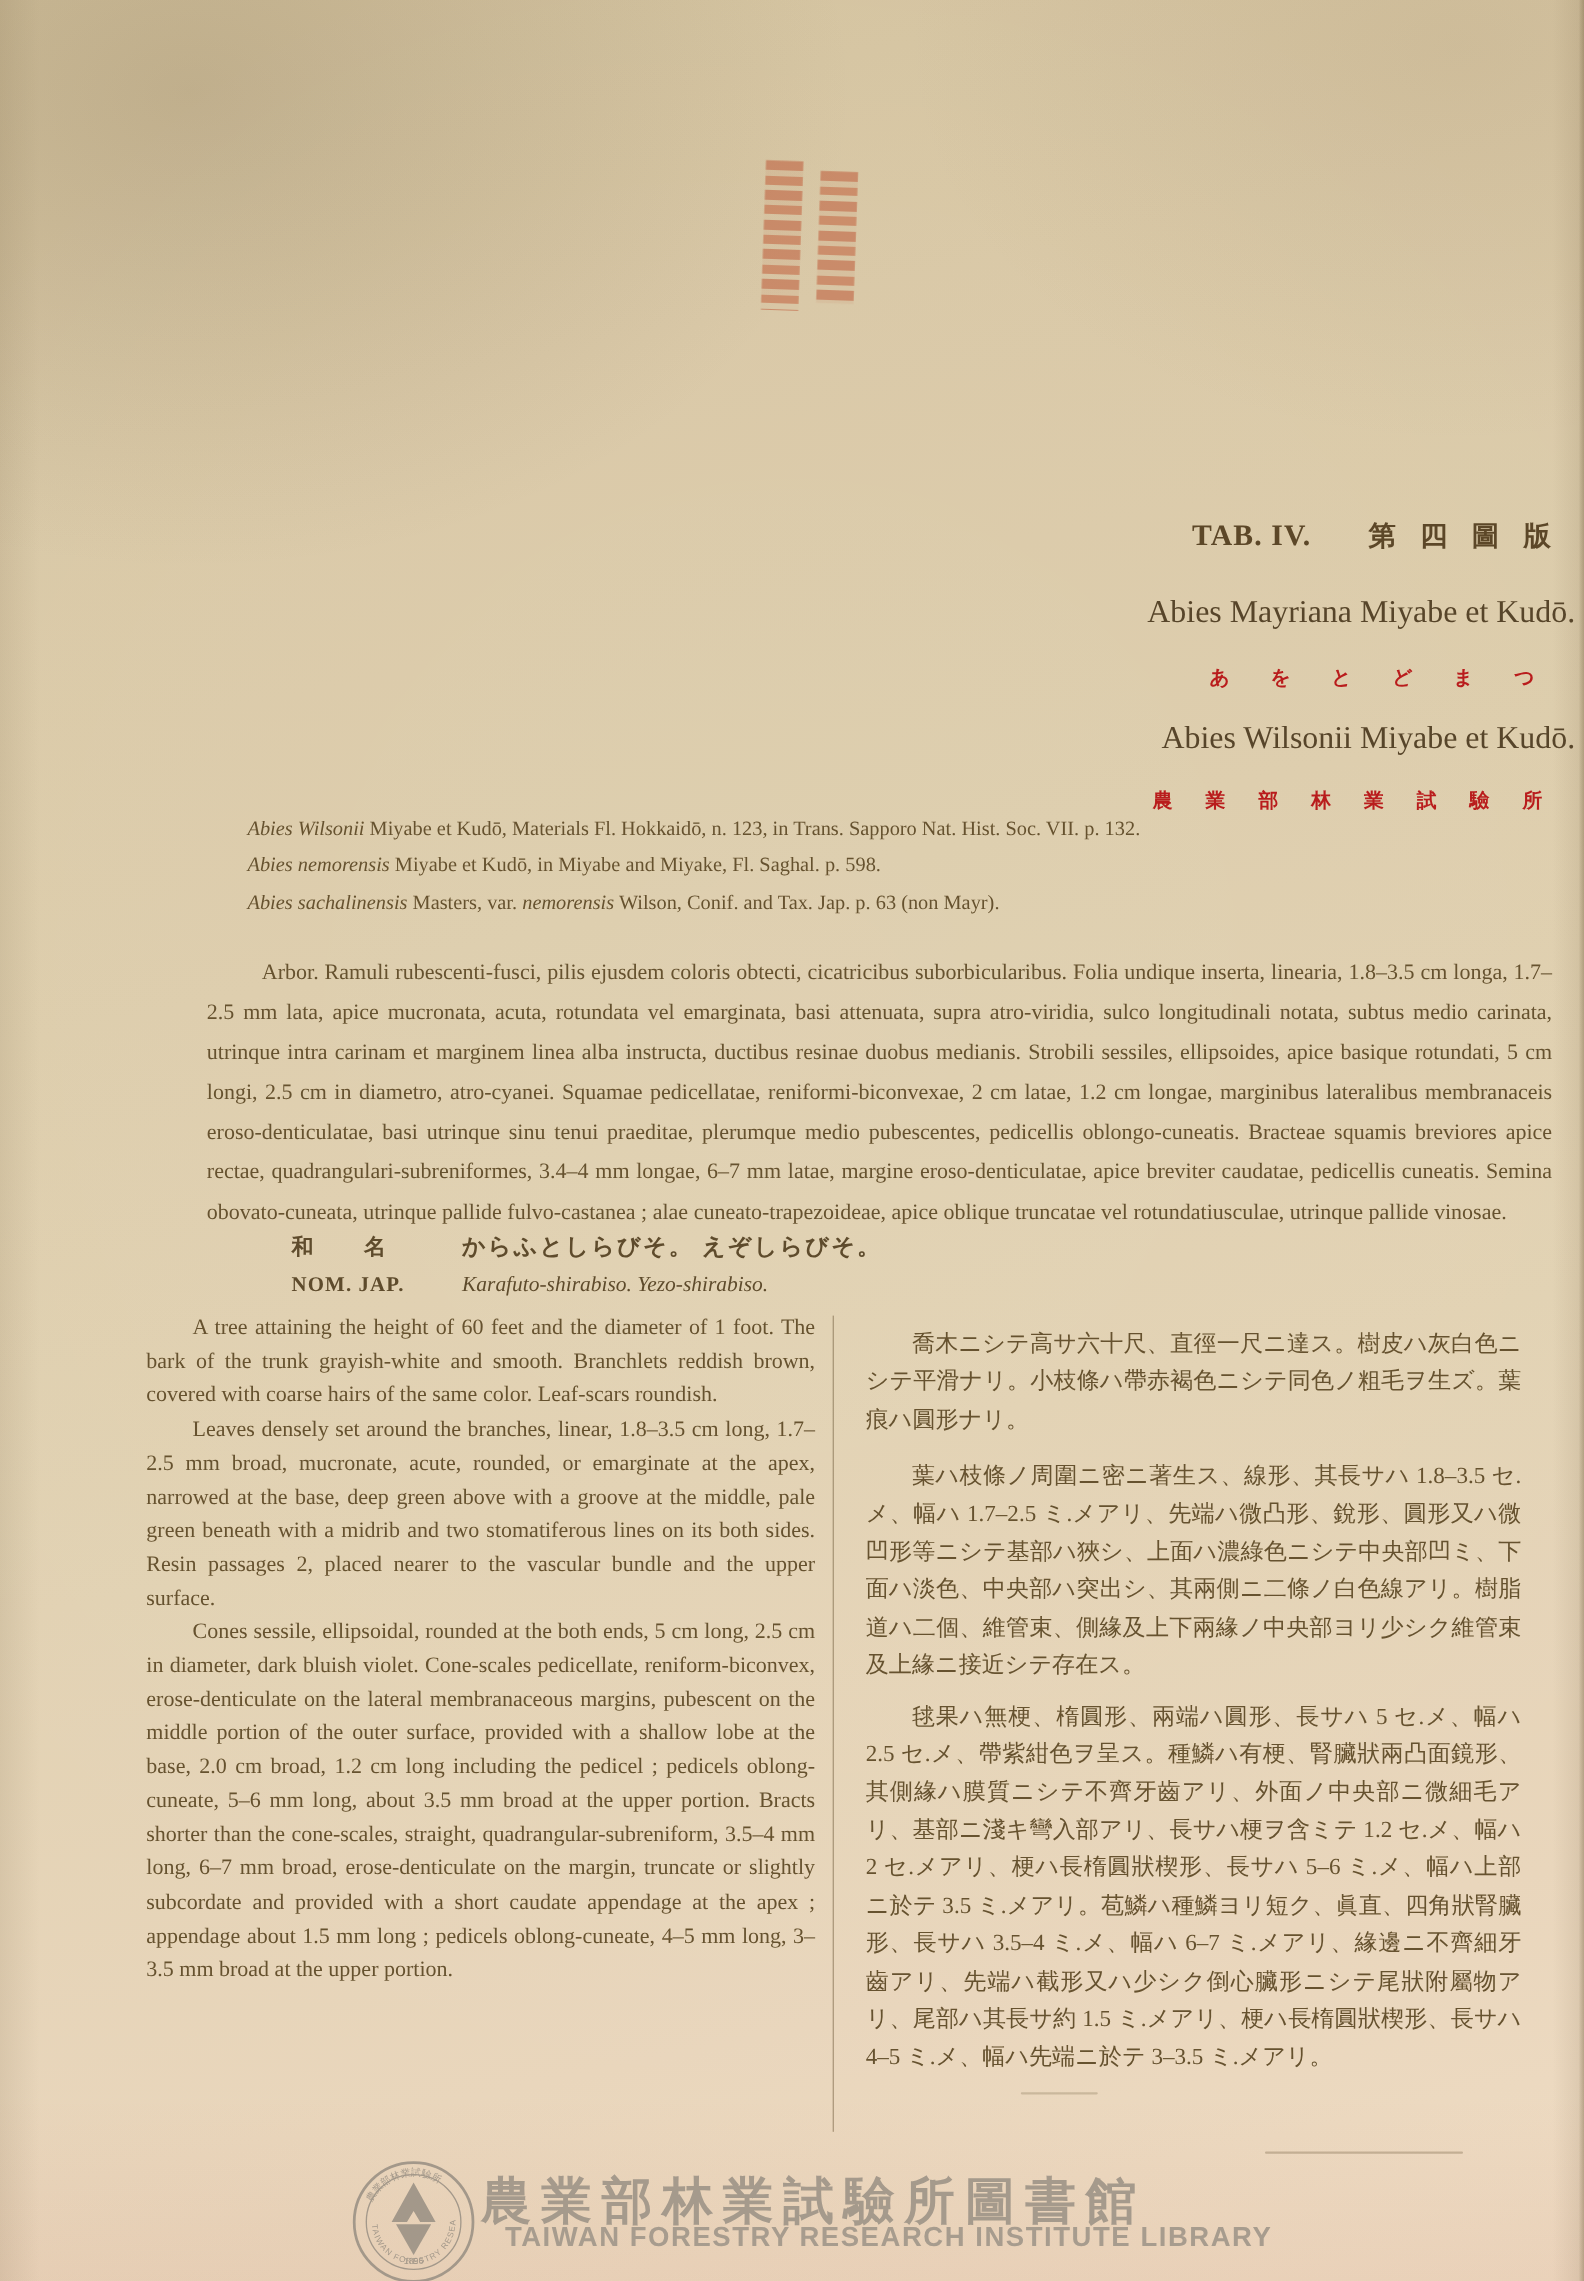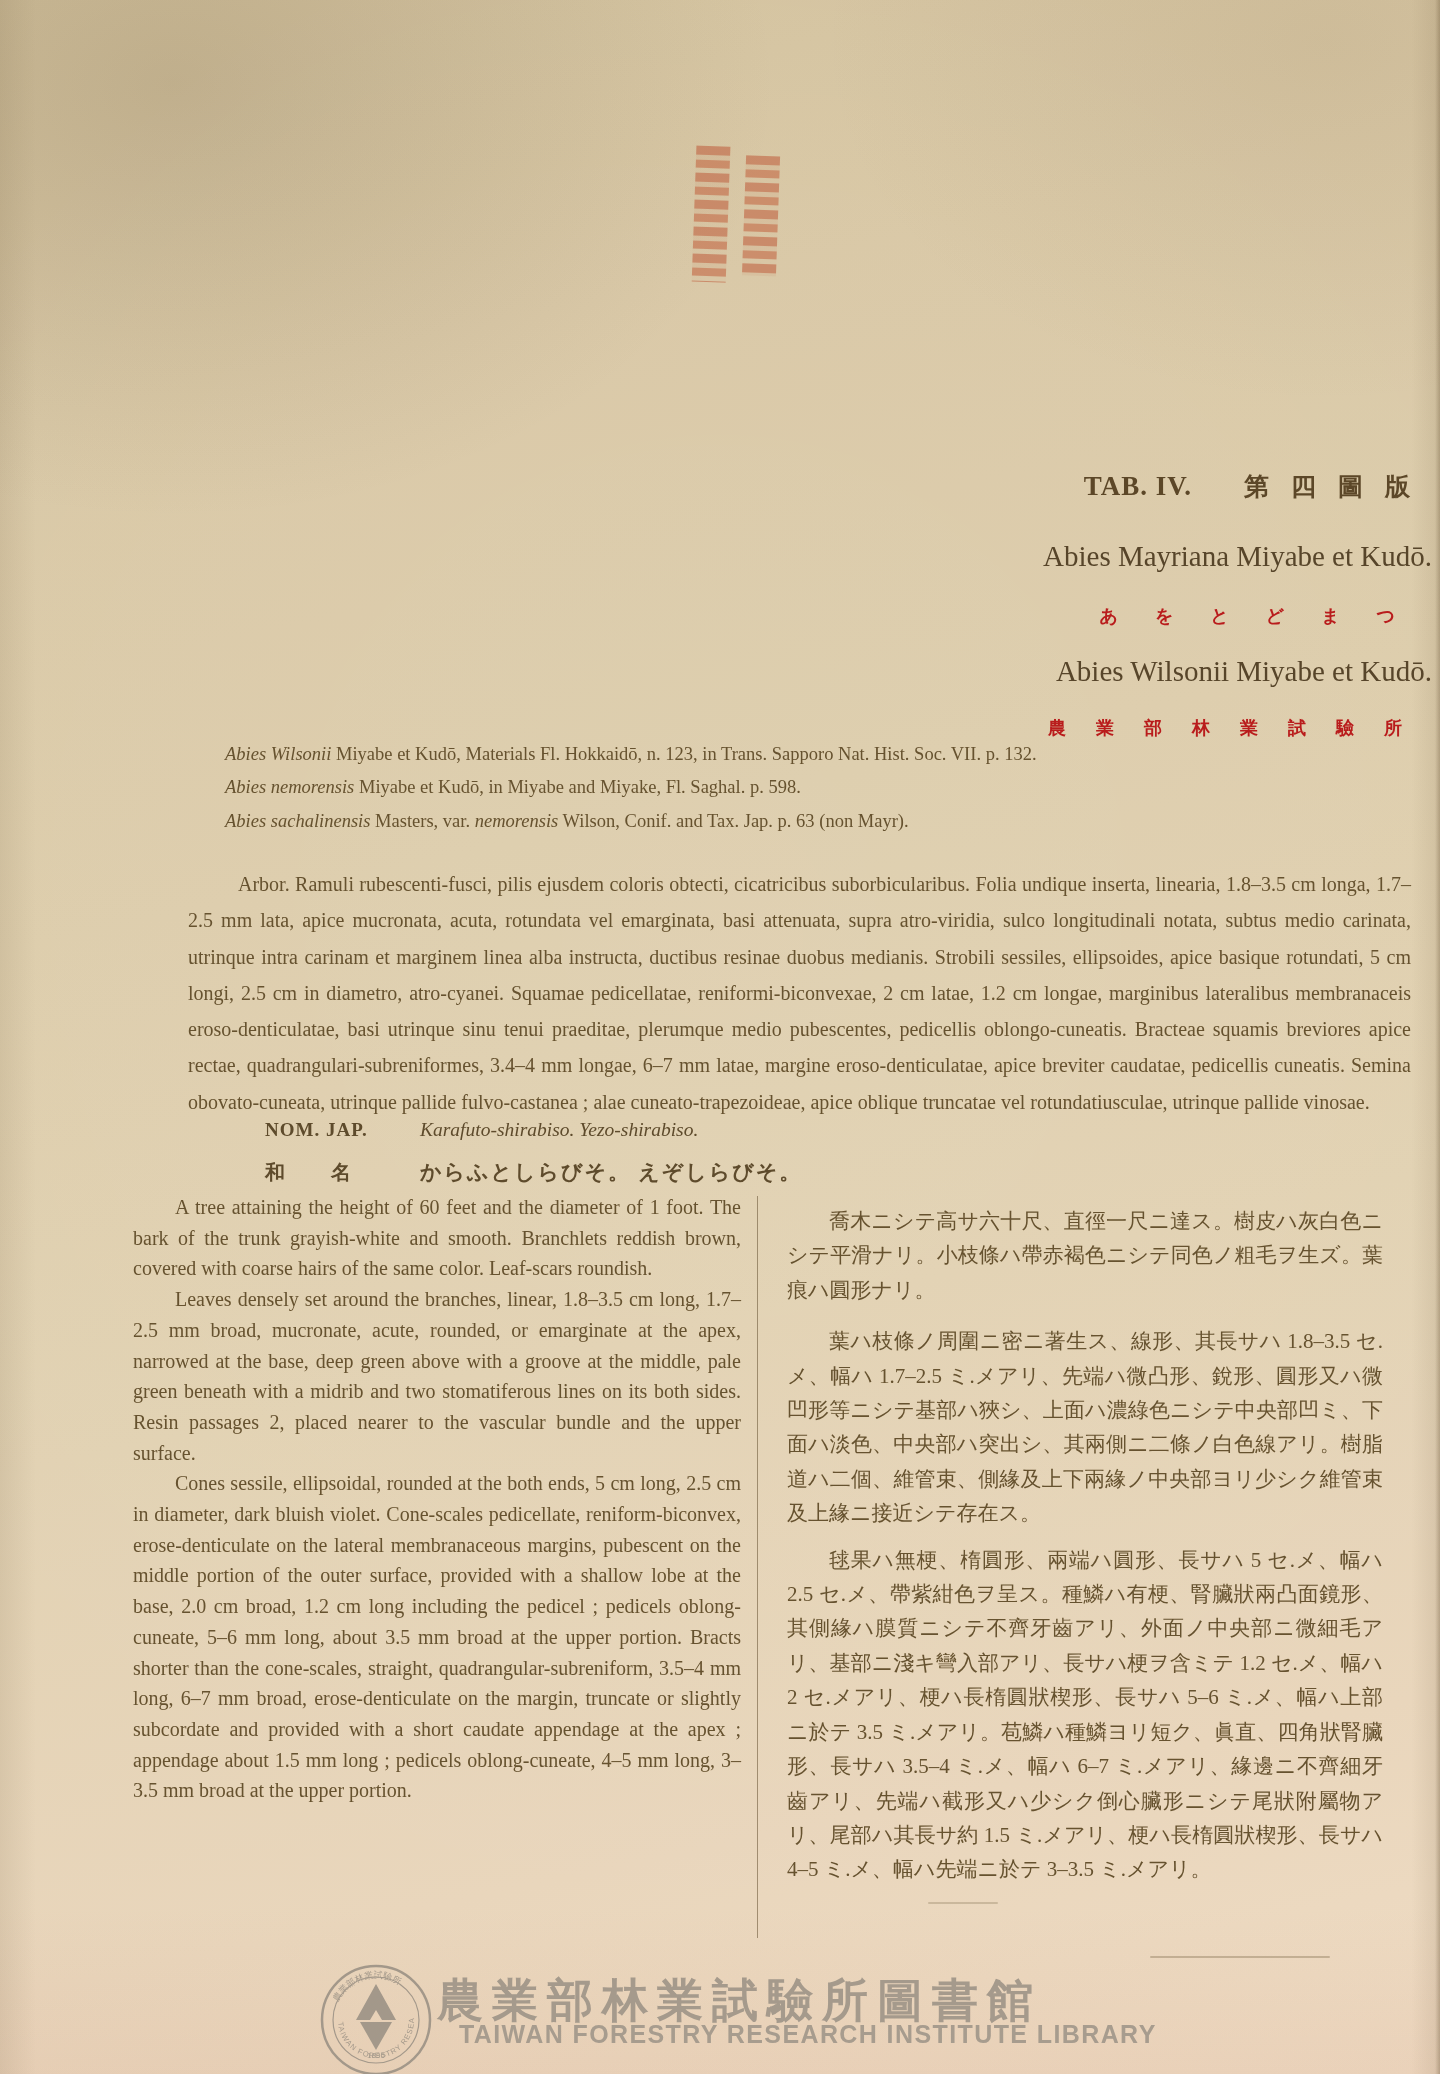--- a/index.html
+++ b/index.html
@@ -95,24 +95,24 @@
   <p><i>Abies nemorensis</i><span> Miyabe et Kudō, in Miyabe and Miyake, Fl. Saghal. p. 598.</span></p>
   <p><i>Abies sachalinensis</i><span> Masters, var. </span><i>nemorensis</i><span> Wilson, Conif. and Tax. Jap. p. 63 (non Mayr).</span></p>
 </div>
 
 <div class="latin-desc">
   <p>Arbor.  Ramuli rubescenti-fusci, pilis ejusdem coloris obtecti, cicatricibus suborbicularibus.  Folia undique inserta, linearia, 1.8–3.5 cm longa, 1.7–2.5 mm lata, apice mucronata, acuta, rotundata vel emarginata, basi attenuata, supra atro-viridia, sulco longitudinali notata, subtus medio carinata, utrinque intra carinam et marginem linea alba instructa, ductibus resinae duobus medianis.  Strobili sessiles, ellipsoides, apice basique rotundati, 5 cm longi, 2.5 cm in diametro, atro-cyanei.  Squamae pedicellatae, reniformi-biconvexae, 2 cm latae, 1.2 cm longae, marginibus lateralibus membranaceis eroso-denticulatae, basi utrinque sinu tenui praeditae, plerumque medio pubescentes, pedicellis oblongo-cuneatis.  Bracteae squamis breviores apice rectae, quadrangulari-subreniformes, 3.4–4 mm longae, 6–7 mm latae, margine eroso-denticulatae, apice breviter caudatae, pedicellis cuneatis.  Semina obovato-cuneata, utrinque pallide fulvo-castanea ; alae cuneato-trapezoideae, apice oblique truncatae vel rotundatiusculae, utrinque pallide vinosae.</p>
 </div>
 
 <div class="nom">
   <div class="row">
-    <span class="lbl">NOM. JAP.</span><i>Karafuto-shirabiso.  Yezo-shirabiso.</i>
+    <span class="lbl-cjk">和名</span><span class="kana-val">からふとしらびそ。 えぞしらびそ。</span>
   </div>
   <div class="row">
-    <span class="lbl-cjk">和名</span><span class="kana-val">からふとしらびそ。 えぞしらびそ。</span>
+    <span class="lbl">NOM. JAP.</span><i>Karafuto-shirabiso.  Yezo-shirabiso.</i>
   </div>
 </div>
 
 <div class="col-en">
     <p>A tree attaining the height of 60 feet and the diameter of 1 foot.  The bark of the trunk grayish-white and smooth.  Branchlets reddish brown, covered with coarse hairs of the same color.  Leaf-scars roundish.</p>
     <p>Leaves densely set around the branches, linear, 1.8–3.5 cm long, 1.7–2.5 mm broad, mucronate, acute, rounded, or emarginate at the apex, narrowed at the base, deep green above with a groove at the middle, pale green beneath with a midrib and two stomatiferous lines on its both sides.  Resin passages 2, placed nearer to the vascular bundle and the upper surface.</p>
     <p>Cones sessile, ellipsoidal, rounded at the both ends, 5 cm long, 2.5 cm in diameter, dark bluish violet.  Cone-scales pedicellate, reniform-biconvex, erose-denticulate on the lateral membranaceous margins, pubescent on the middle portion of the outer surface, provided with a shallow lobe at the base, 2.0 cm broad, 1.2 cm long including the pedicel ; pedicels oblong-cuneate, 5–6 mm long, about 3.5 mm broad at the upper portion.  Bracts shorter than the cone-scales, straight, quadrangular-subreniform, 3.5–4 mm long, 6–7 mm broad, erose-denticulate on the margin, truncate or slightly subcordate and provided with a short caudate appendage at the apex ; appendage about 1.5 mm long ; pedicels oblong-cuneate, 4–5 mm long, 3–3.5 mm broad at the upper portion.</p>
   </div>
 <div class="col-divider"></div>
 <div class="col-jp">

